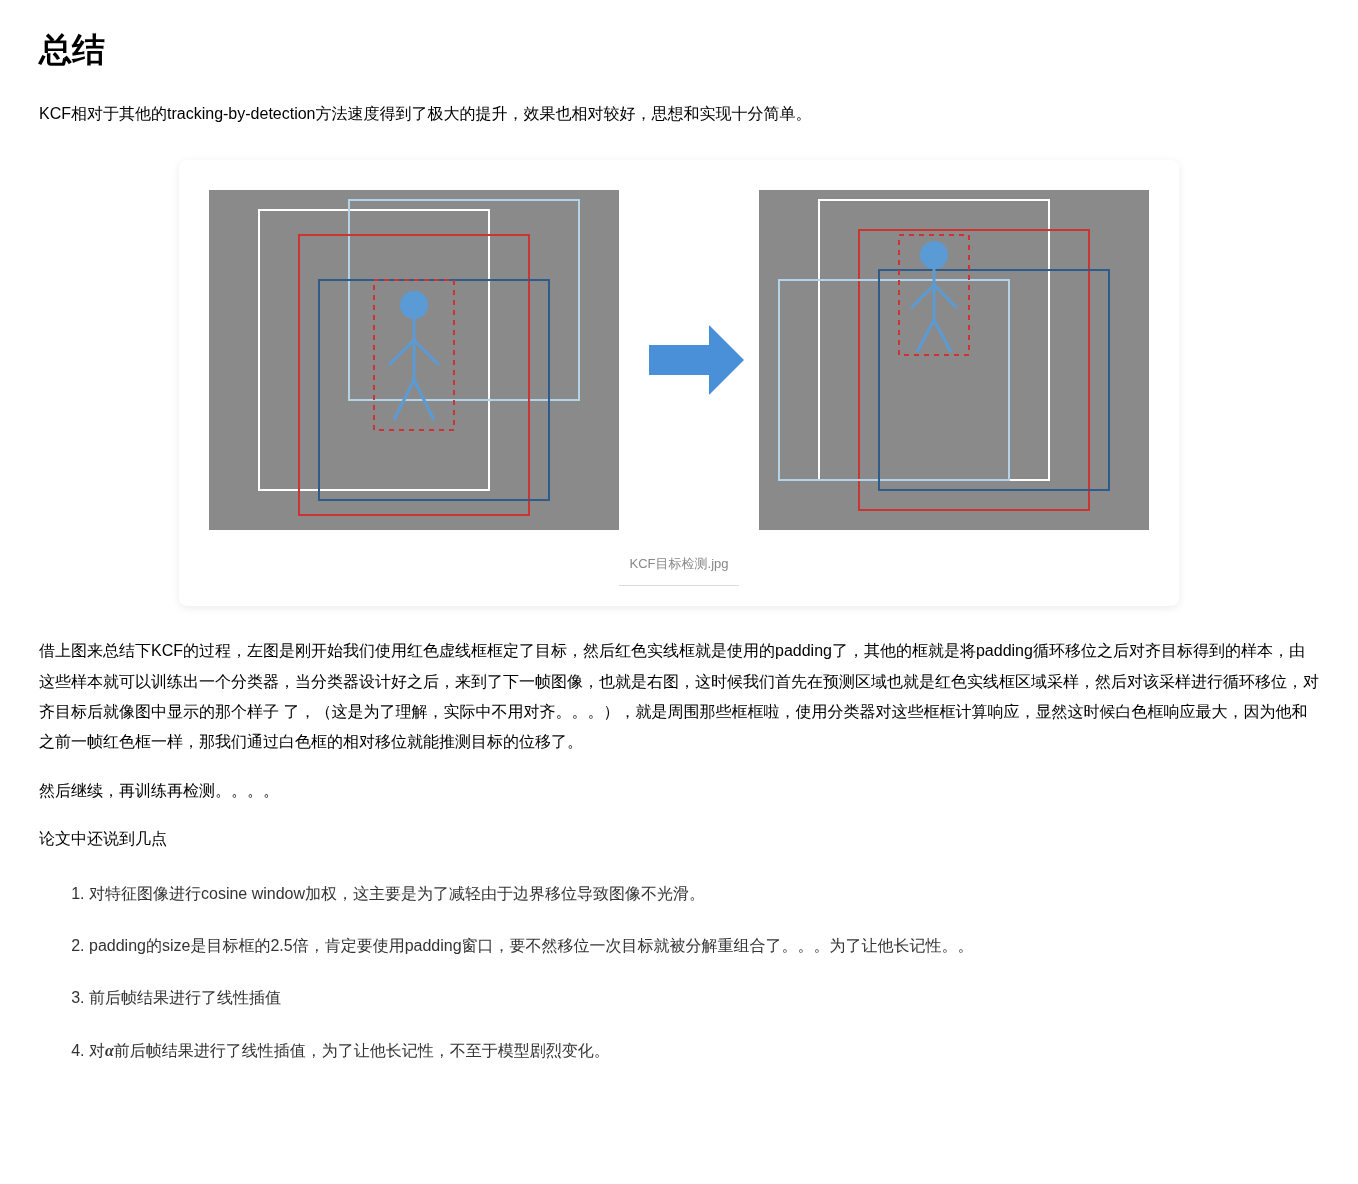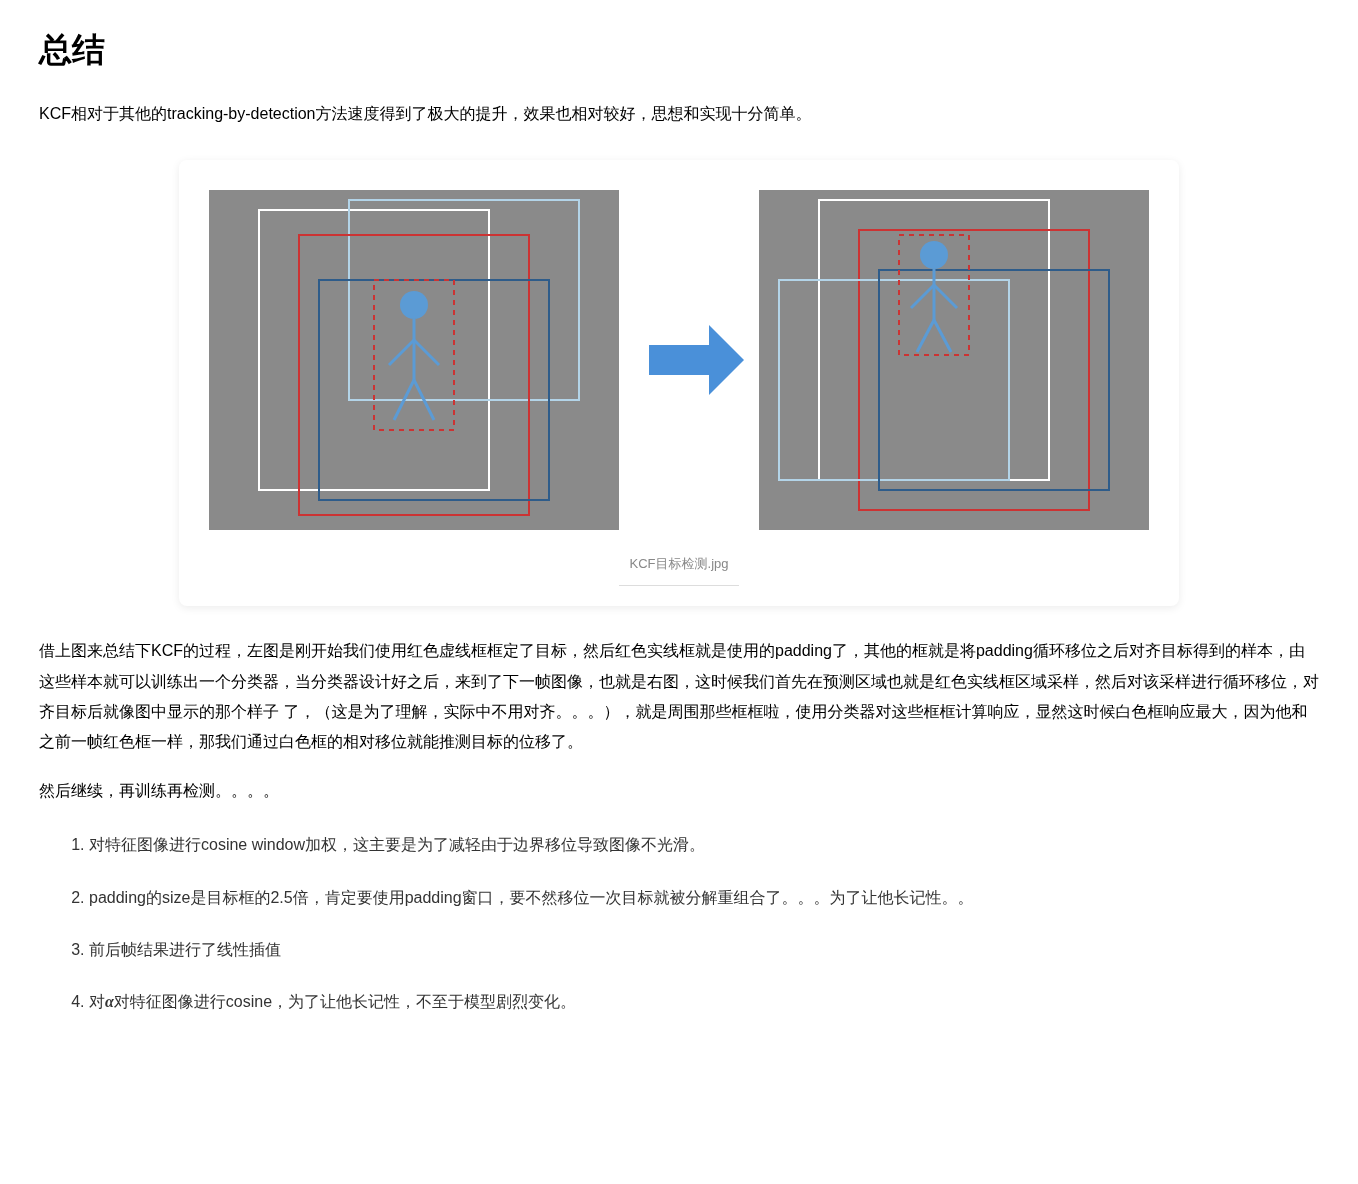--- a/index.html
+++ b/index.html
@@ -128,22 +128,23 @@
       </g>
     </svg>
     <div class="figure-caption">KCF目标检测.jpg</div>
     <div class="caption-divider"></div>
   </div>
 
   <p>借上图来总结下KCF的过程，左图是刚开始我们使用红色虚线框框定了目标，然后红色实线框就是使用的padding了，其他的框就是将padding循环移位之后对齐目标得到的样本，由这些样本就可以训练出一个分类器，当分类器设计好之后，来到了下一帧图像，也就是右图，这时候我们首先在预测区域也就是红色实线框区域采样，然后对该采样进行循环移位，对齐目标后就像图中显示的那个样子 了，（这是为了理解，实际中不用对齐。。。），就是周围那些框框啦，使用分类器对这些框框计算响应，显然这时候白色框响应最大，因为他和之前一帧红色框一样，那我们通过白色框的相对移位就能推测目标的位移了。</p>
 
   <p>然后继续，再训练再检测。。。。</p>
 
+  <p>论文中还说到几点</p>
 
   <ol>
     <li>对特征图像进行cosine window加权，这主要是为了减轻由于边界移位导致图像不光滑。</li>
     <li>padding的size是目标框的2.5倍，肯定要使用padding窗口，要不然移位一次目标就被分解重组合了。。。为了让他长记性。。</li>
     <li>前后帧结果进行了线性插值</li>
     <li>
-      <span>对</span><span class="alpha-symbol">α</span><span>对特征图像进行cosine，为了让他长记性，不至于模型剧烈变化。</span>
+      <span>对</span><span class="alpha-symbol">α</span><span>前后帧结果进行了线性插值，为了让他长记性，不至于模型剧烈变化。</span>
     </li>
   </ol>
 </div>
 
 </body></html>

